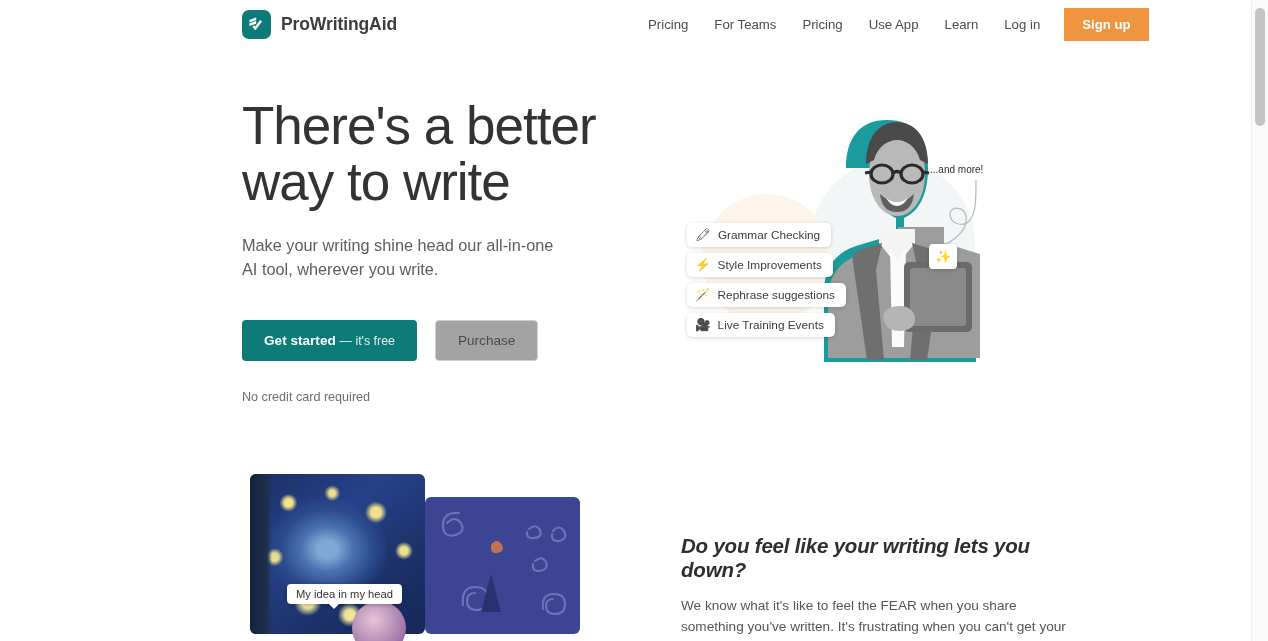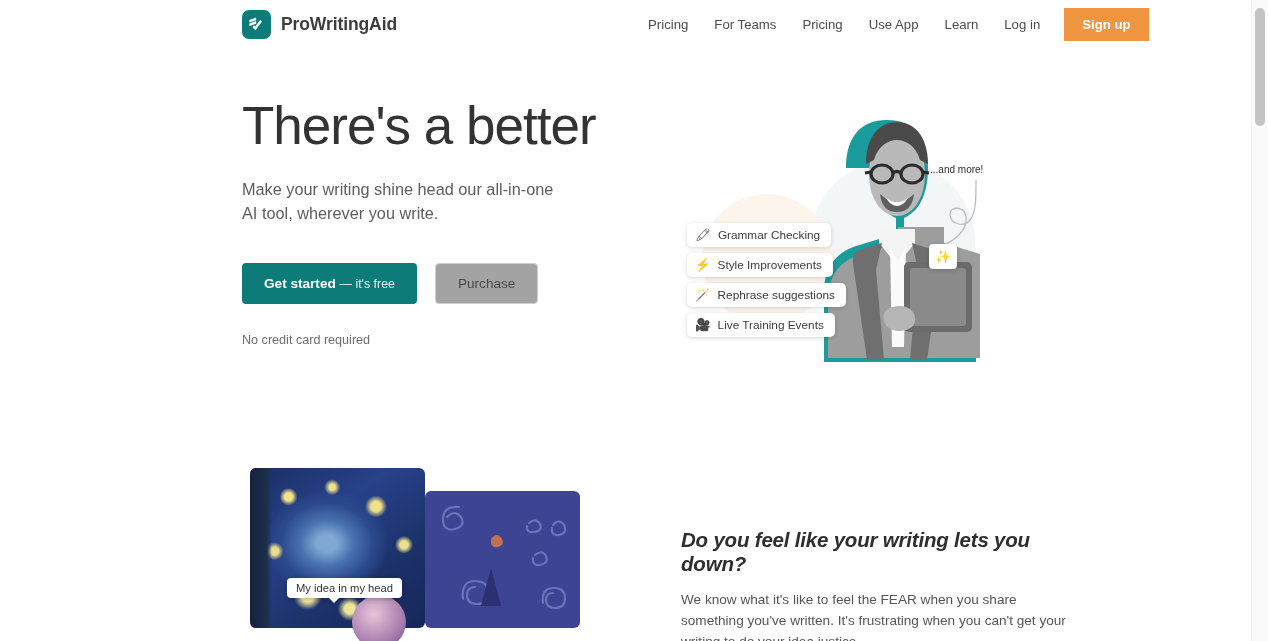--- a/index.html
+++ b/index.html
@@ -356,20 +356,21 @@
       <a class="nav-link" href="#">Log in</a>
       <button class="nav-cta">Sign up</button>
     </nav>
   </div>
 
   <div class="hero">
 
     <div class="hero-left">
       <h1 class="hero-title">
         <span>There's a better</span><br>
+        <span>way to write</span>
       </h1>
       <p class="hero-sub">Make your writing shine head our all-in-one AI tool, wherever you write.</p>
 
       <div class="hero-buttons">
         <button class="btn-primary">
           <span>Get started</span>
           <span class="btn-sub">— it's free</span>
         </button>
         <button class="btn-secondary">Purchase</button>
       </div>

